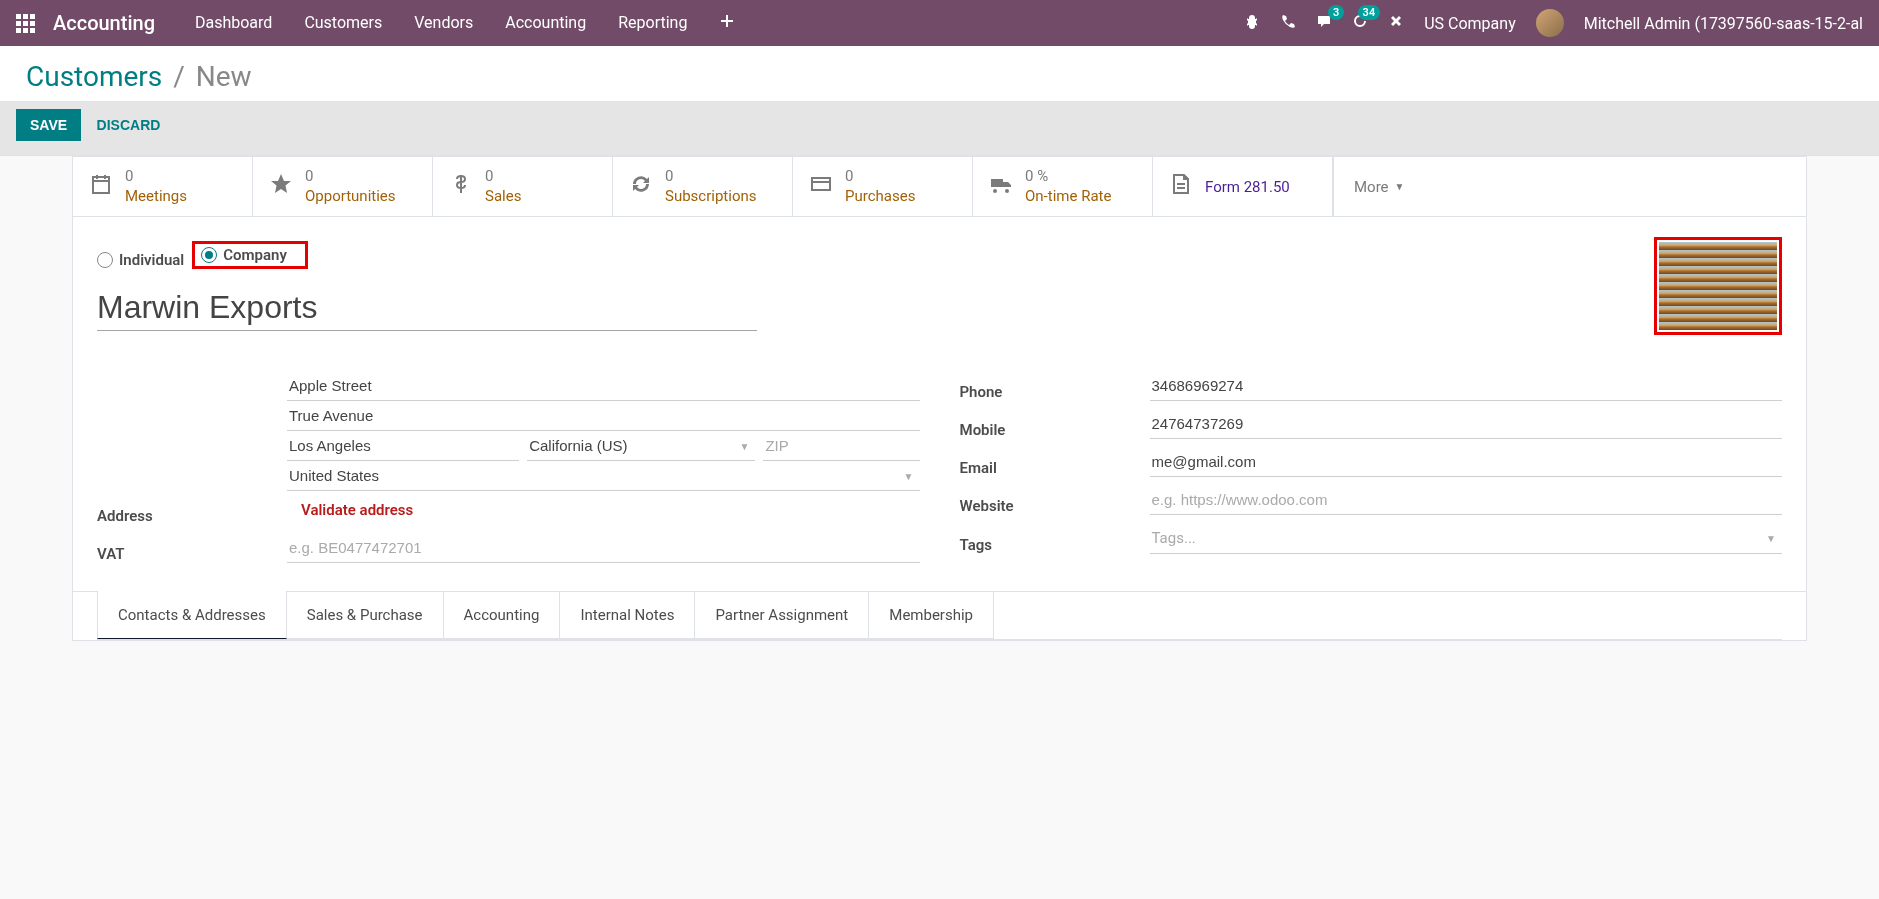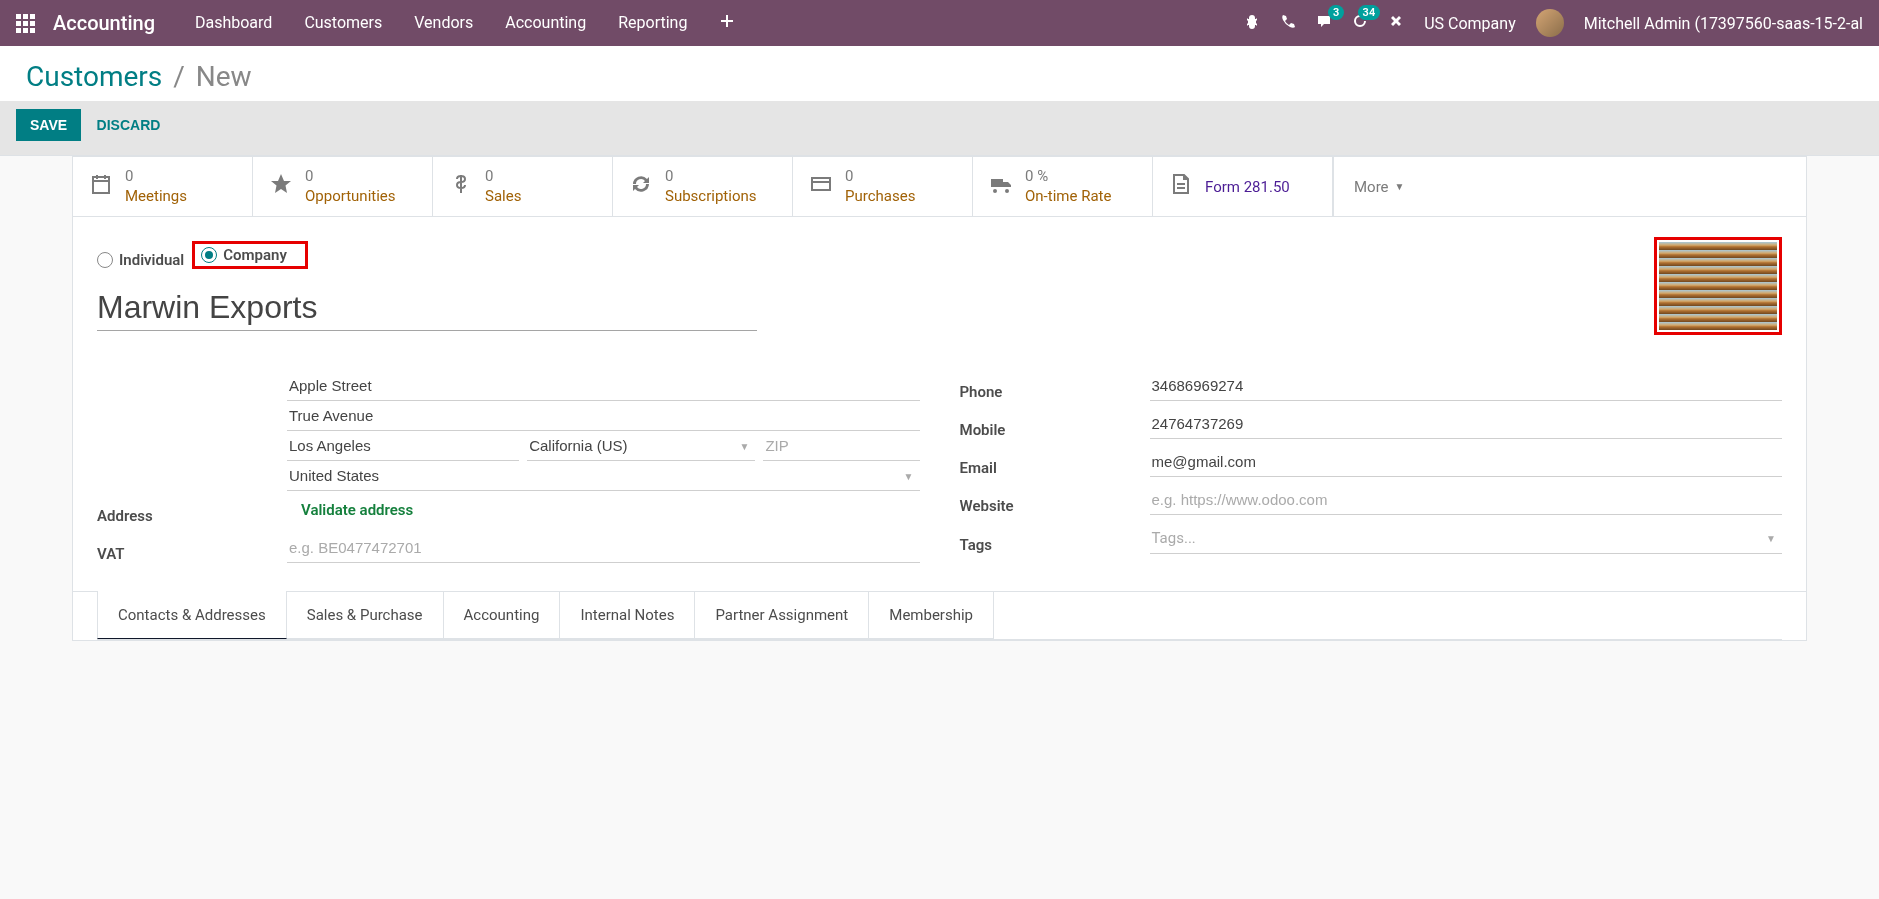--- a/index.html
+++ b/index.html
@@ -64,21 +64,21 @@
 .field-label { width: 190px; font-weight: 600; font-size: 15px; padding-top: 6px; }
 .field-widget { flex: 1; }
 .inp { width: 100%; border: none; border-bottom: 1px solid #cfcfcf; padding: 6px 2px; font-size: 15px; outline: none; color:#444; }
 .inp::placeholder { color: #aaa; }
 .addr-line2 { display:flex; gap:8px; }
 .addr-line2 .inp-city { flex:1.2; }
 .addr-line2 .inp-state { flex:1.2; position:relative; }
 .addr-line2 .inp-zip { flex:0.8; }
 .select-wrap { position:relative; }
 .select-wrap .caret { position:absolute; right:6px; top:50%; transform:translateY(-50%); color:#aaa; font-size:10px; pointer-events:none; }
-.validate-link { color:#15803d; font-weight:600; font-size:15px; cursor:pointer; margin:10px 18px 6px 14px; display:inline-block; }
+.validate-link { color:#b91c1c; font-weight:600; font-size:15px; cursor:pointer; margin:10px 18px 6px 14px; display:inline-block; }
 .tags-wrap { border-bottom:1px solid #cfcfcf; padding:6px 2px; color:#aaa; font-size:15px; position:relative; }
 .tags-wrap .caret { position:absolute; right:6px; top:50%; transform:translateY(-50%); color:#aaa; font-size:10px; }
 
 
 .tabs { border-top: 1px solid #dee2e6; padding: 0 24px; }
 .tab-nav { display:flex; }
 .tab { padding: 14px 20px; border: 1px solid transparent; border-bottom: none; cursor:pointer; font-size:15px; color:#4c4c4c; margin-top:-1px; }
 .tab.active { border-color:#dee2e6; border-top: 1px solid #dee2e6; background:#fff; position:relative; }
 .tab.active::before { content:''; position:absolute; left:0; right:0; top:-1px; height:1px; background:#fff; }
 .tab:not(.active) { border-left:1px solid #dee2e6; border-right:1px solid #dee2e6; border-top:1px solid #dee2e6; }

